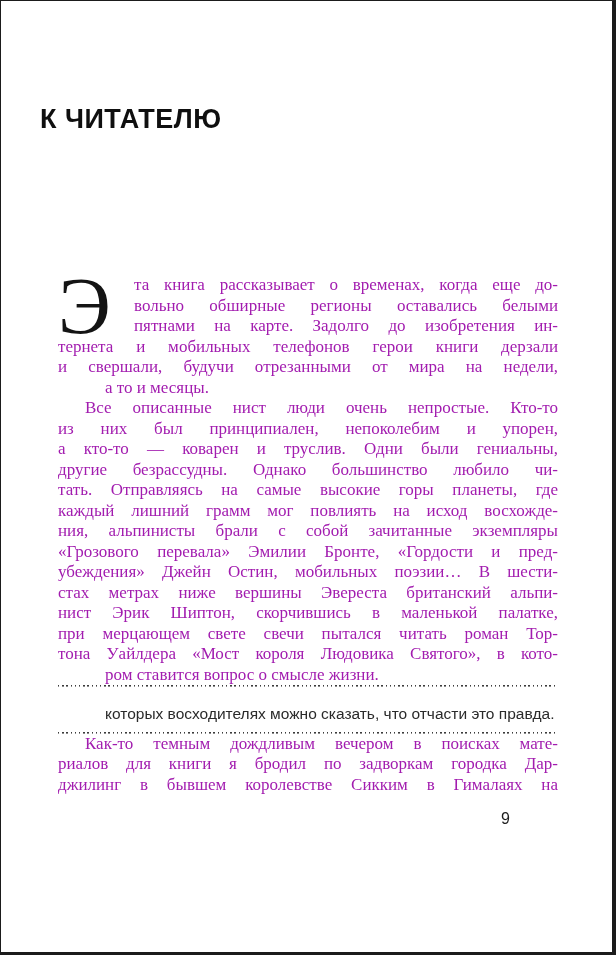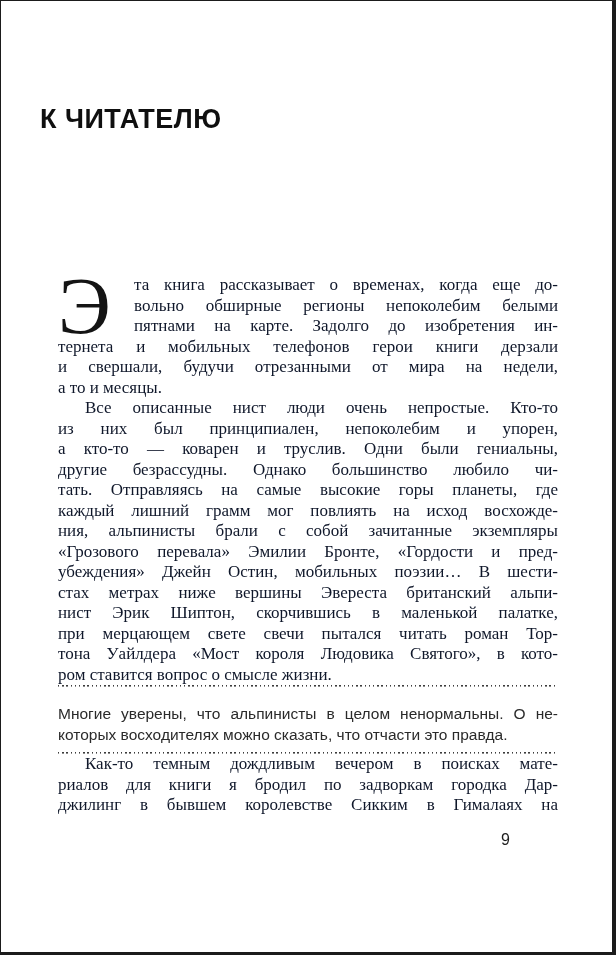--- a/index.html
+++ b/index.html
@@ -42,23 +42,23 @@
     margin-top: 141px;
   }
   .para { margin: 0; }
   .line {
     font-size: 17px;
     line-height: 20.5px;
     height: 20.5px;
     text-align: justify;
     text-align-last: justify;
     overflow: hidden;
-    color: #0f172a;
+    color: #a21caf;
   }
-  .line.last { text-align-last: left; }
+  .line.last { text-align-last: left; margin-left: 47px; }
   .line.indent { text-indent: 27px; }
   .dropcap {
     float: left;
     width: 64px;
     height: 59px;
     margin: 2px 12px 0 0;
     font-family: "Liberation Serif", serif;
     font-size: 80px;
     line-height: 59px;
     color: #141414;
@@ -98,21 +98,21 @@
 <body>
 
 <div class="page">
   <div class="content">
     <div class="title">К ЧИТАТЕЛЮ</div>
 
     <div class="body-blocks">
         <div class="para dropcap-paragraph">
           <span class="dropcap">Э</span>
           <div class="line">та книга рассказывает о временах, когда еще до-</div>
-          <div class="line">вольно обширные регионы непоколебим белыми</div>
+          <div class="line">вольно обширные регионы оставались белыми</div>
           <div class="line">пятнами на карте. Задолго до изобретения ин-</div>
           <div class="line">тернета и мобильных телефонов герои книги дерзали</div>
           <div class="line">и свершали, будучи отрезанными от мира на недели,</div>
           <div class="line last">а то и месяцы.</div>
         </div>
         <div class="para paragraph">
           <div class="line indent">Все описанные нист люди очень непростые. Кто-то</div>
           <div class="line">из них был принципиален, непоколебим и упорен,</div>
           <div class="line">а кто-то — коварен и труслив. Одни были гениальны,</div>
           <div class="line">другие безрассудны. Однако большинство любило чи-</div>
@@ -122,21 +122,20 @@
           <div class="line">«Грозового перевала» Эмилии Бронте, «Гордости и пред-</div>
           <div class="line">убеждения» Джейн Остин, мобильных поэзии… В шести-</div>
           <div class="line">стах метрах ниже вершины Эвереста британский альпи-</div>
           <div class="line">нист Эрик Шиптон, скорчившись в маленькой палатке,</div>
           <div class="line">при мерцающем свете свечи пытался читать роман Тор-</div>
           <div class="line">тона Уайлдера «Мост короля Людовика Святого», в кото-</div>
           <div class="line last">ром ставится вопрос о смысле жизни.</div>
         </div>
         <div class="separator sep-1"></div>
         <div class="para quote quote">
-          <div class="line">Многие уверены, что альпинисты в целом ненормальны. О не-</div>
           <div class="line last">которых восходителях можно сказать, что отчасти это правда.</div>
         </div>
         <div class="separator sep-2"></div>
         <div class="para paragraph para-3">
           <div class="line indent">Как-то темным дождливым вечером в поисках мате-</div>
           <div class="line">риалов для книги я бродил по задворкам городка Дар-</div>
           <div class="line">джилинг в бывшем королевстве Сикким в Гималаях на</div>
         </div>
       </div>
 

